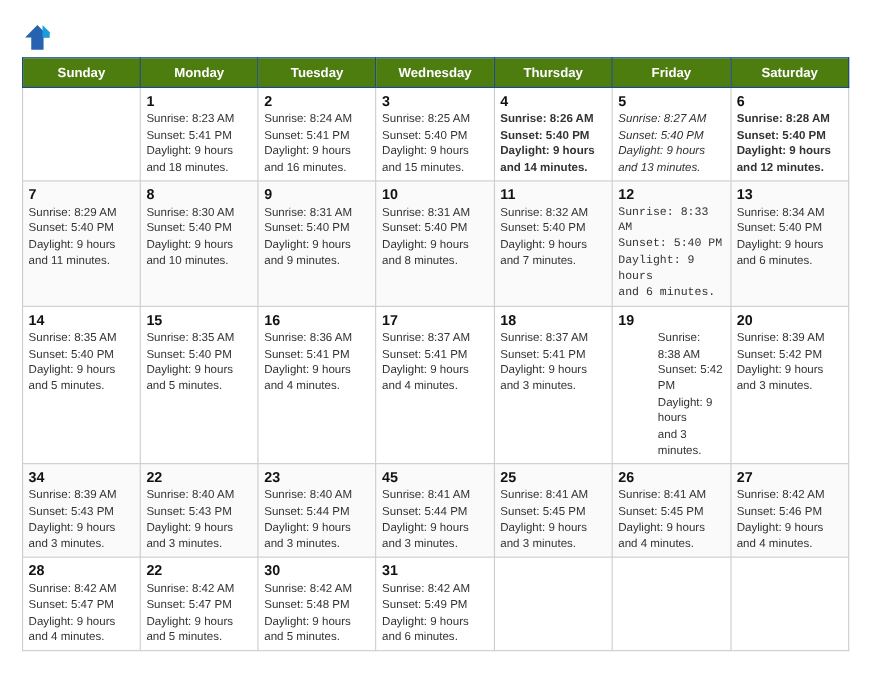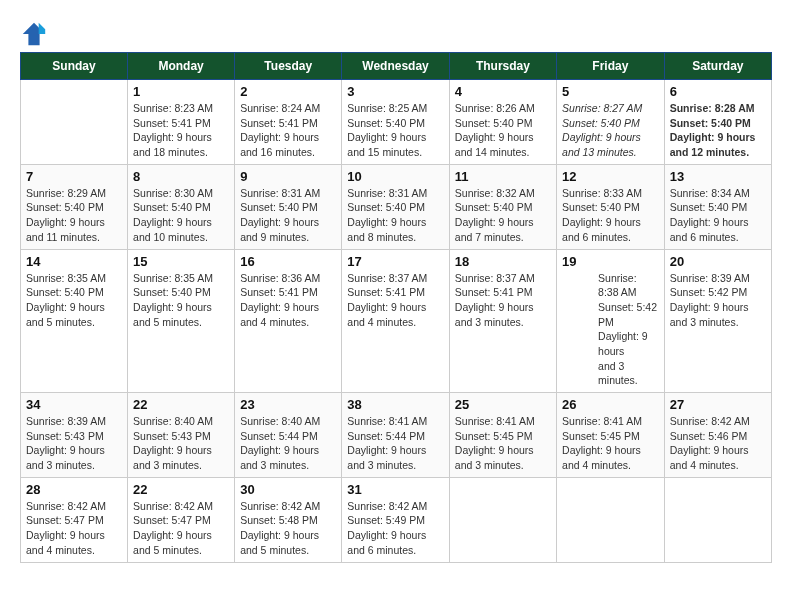--- a/index.html
+++ b/index.html
@@ -43,21 +43,21 @@
       font-size: 14px;
       color: #333;
       margin-bottom: 10px;
     }
     table {
       width: 100%;
       border-collapse: collapse;
       font-size: 11px;
     }
     thead tr th {
-      background-color: #14532d;
+      background-color: #4d7c0f;
       color: #fff;
       text-align: center;
       padding: 6px 4px;
       font-size: 12px;
       font-weight: bold;
       border: 1px solid #1a4a8a;
     }
     tbody tr td {
       border: 1px solid #ccc;
       vertical-align: top;
@@ -134,21 +134,21 @@
           </td>
           <td>
             <span class="day-number">3</span>
             <div class="day-info" style="white-space: pre-line;">Sunrise: 8:25 AM
 Sunset: 5:40 PM
 Daylight: 9 hours
 and 15 minutes.</div>
           </td>
           <td>
             <span class="day-number">4</span>
-            <div class="day-info" style="white-space: pre-line;">Sunrise: 8:26 AM
+            <div class="day-info" style="white-space: pre-line; font-weight: bold;">Sunrise: 8:26 AM
 Sunset: 5:40 PM
 Daylight: 9 hours
 and 14 minutes.</div>
           </td>
           <td>
             <span class="day-number">5</span>
             <div class="day-info" style="white-space: pre-line; font-style: italic;">Sunrise: 8:27 AM
 Sunset: 5:40 PM
 Daylight: 9 hours
 and 13 minutes.</div>
@@ -192,21 +192,21 @@
           </td>
           <td>
             <span class="day-number">11</span>
             <div class="day-info" style="white-space: pre-line;">Sunrise: 8:32 AM
 Sunset: 5:40 PM
 Daylight: 9 hours
 and 7 minutes.</div>
           </td>
           <td>
             <span class="day-number">12</span>
-            <div class="day-info" style="white-space: pre-line;">Sunrise: 8:33 AM
+            <div class="day-info" style="white-space: pre-line; font-family: Liberation Mono, monospace;">Sunrise: 8:33 AM
 Sunset: 5:40 PM
 Daylight: 9 hours
 and 6 minutes.</div>
           </td>
           <td>
             <span class="day-number">13</span>
             <div class="day-info" style="white-space: pre-line;">Sunrise: 8:34 AM
 Sunset: 5:40 PM
 Daylight: 9 hours
 and 6 minutes.</div>
@@ -279,21 +279,21 @@
 and 3 minutes.</div>
           </td>
           <td>
             <span class="day-number">23</span>
             <div class="day-info" style="white-space: pre-line;">Sunrise: 8:40 AM
 Sunset: 5:44 PM
 Daylight: 9 hours
 and 3 minutes.</div>
           </td>
           <td>
-            <span class="day-number">38</span>
+            <span class="day-number">45</span>
             <div class="day-info" style="white-space: pre-line;">Sunrise: 8:41 AM
 Sunset: 5:44 PM
 Daylight: 9 hours
 and 3 minutes.</div>
           </td>
           <td>
             <span class="day-number">25</span>
             <div class="day-info" style="white-space: pre-line;">Sunrise: 8:41 AM
 Sunset: 5:45 PM
 Daylight: 9 hours

